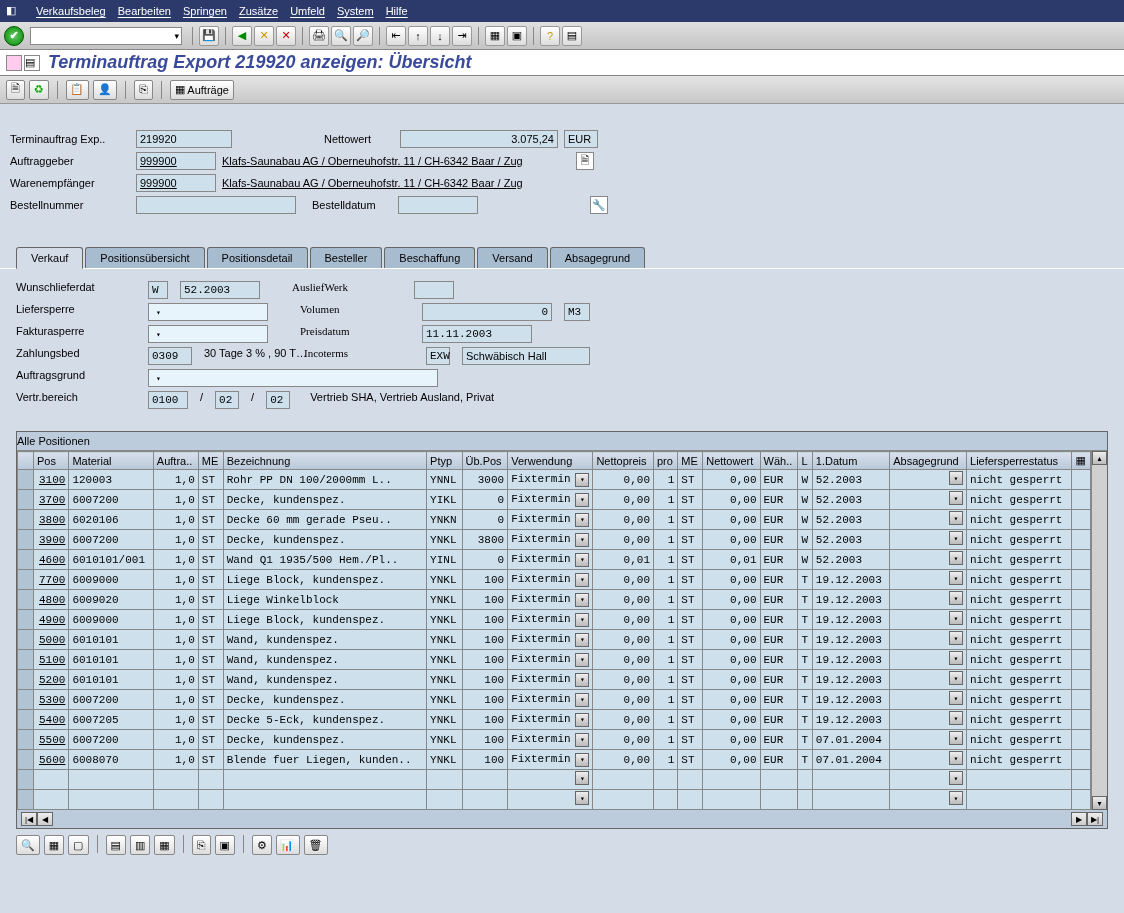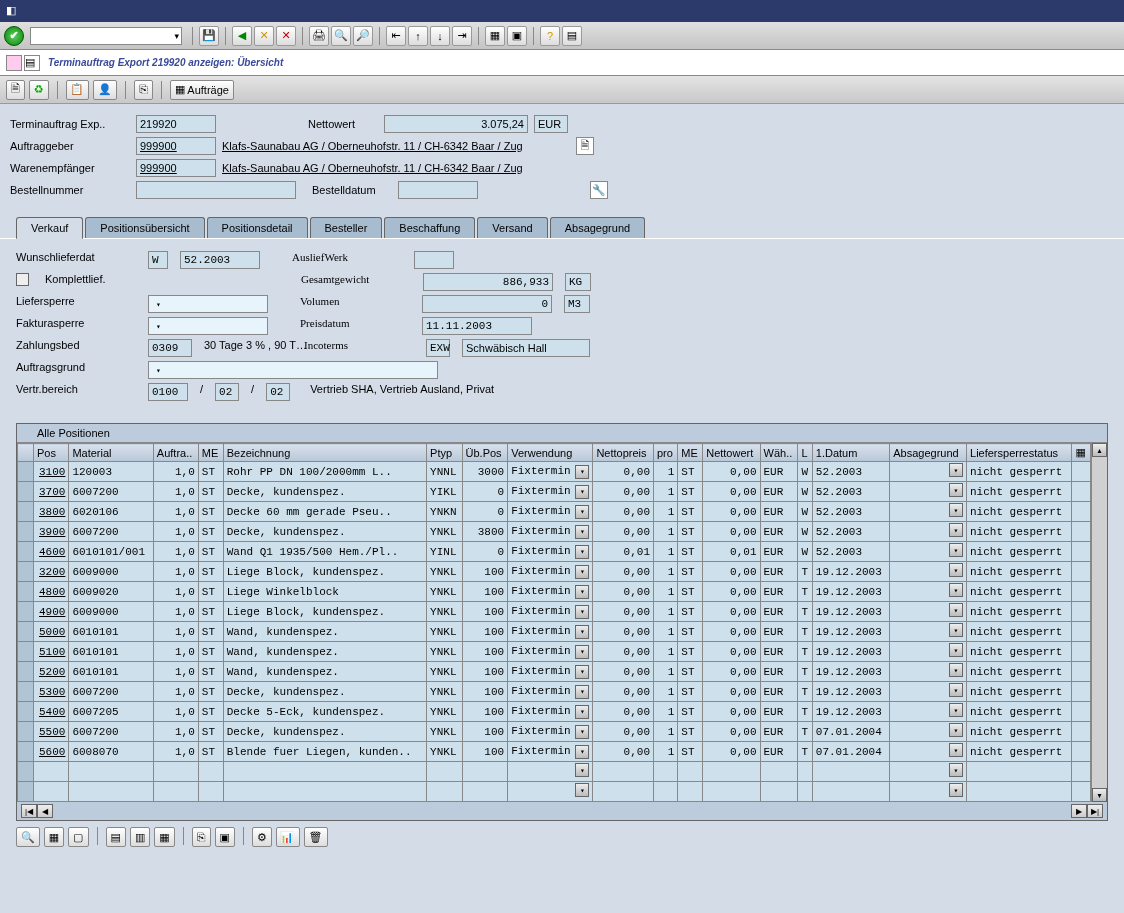--- a/index.html
+++ b/index.html
@@ -8,43 +8,43 @@
 .menubar .menu-item { padding: 2px 6px; cursor: pointer; text-decoration: underline; text-underline-offset: 2px; }
 .menubar .corner-icon { width: 14px; height: 14px; margin-right: 6px; }
 .toolbar1 { background: linear-gradient(#e0e0e0,#c4c4c4); height: 28px; display: flex; align-items: center; padding: 0 4px; gap: 2px; border-bottom: 1px solid #888; }
 .tb-btn { width: 20px; height: 20px; display: inline-flex; align-items: center; justify-content: center; border: 1px solid #999; background: linear-gradient(#fff,#ddd); border-radius: 2px; cursor: pointer; font-size: 11px; }
 .tb-sep { width: 1px; height: 18px; background: #888; margin: 0 4px; }
 .cmd-field { width: 152px; height: 18px; background: #fff; border: 1px solid #888; margin: 0 4px; display: flex; align-items: center; }
 .cmd-field .dd { margin-left: auto; font-size: 9px; padding: 0 2px; cursor: pointer; }
 .green-check { width: 20px; height: 20px; border-radius: 50%; background: radial-gradient(#6c6,#080); color: #fff; display: inline-flex; align-items: center; justify-content: center; border: 1px solid #050; cursor: pointer; font-weight: bold; }
 .titlebar { background: #fff; height: 26px; display: flex; align-items: center; padding: 0 6px; border-bottom: 1px solid #888; }
 .titlebar .title-icon { width: 16px; height: 16px; border: 1px solid #888; margin-right: 2px; background: #fce; }
-.titlebar .title-text { color: #3a4a9a; font-style: italic; font-weight: bold; font-size: 10px; margin-left: 6px; }
+.titlebar .title-text { color: #3a4a9a; font-style: italic; font-weight: bold; font-size: 18px; margin-left: 6px; }
 .toolbar2 { background: linear-gradient(#e4e4e4,#c8c8c8); height: 28px; display: flex; align-items: center; padding: 0 6px; gap: 4px; border-bottom: 1px solid #999; }
 .tb2-btn { height: 20px; padding: 0 4px; border: 1px solid #888; background: linear-gradient(#fff,#ddd); display: inline-flex; align-items: center; gap: 2px; cursor: pointer; border-radius: 2px; }
-.header-area { padding: 9px 10px; }
+.header-area { padding: 24px 10px; }
 .hrow { display: flex; align-items: center; height: 22px; gap: 6px; }
 .hlabel { width: 120px; }
 .hfield { background: #cde0ec; border: 1px solid #888; height: 18px; padding: 0 3px; display: inline-flex; align-items: center; }
 .hfield.right { justify-content: flex-end; }
 .hlink { text-decoration: underline; color: #000; cursor: pointer; }
 .doc-icon { width: 18px; height: 18px; border: 1px solid #888; background: #fff; display: inline-flex; align-items: center; justify-content: center; cursor: pointer; }
 .tabbar { display: flex; padding: 0 16px; margin-top: 6px; align-items: flex-end; border-bottom: 1px solid #fff; }
 .tab { padding: 4px 14px; background: #a8bcd0; border: 1px solid #666; border-bottom: none; margin-right: 2px; cursor: pointer; border-radius: 3px 3px 0 0; }
 .tab.active { background: #d4dce8; border-bottom: 1px solid #d4dce8; position: relative; top: 1px; }
 .tab-content { padding: 12px 16px; }
 .frow { display: flex; align-items: flex-start; height: 22px; gap: 12px; }
 .flabel { width: 120px; }
 .flabel2 { width: 110px; margin-left: 20px; font-family: Liberation Serif, serif; }
 .ffield { background: #cde0ec; border: 1px solid #888; height: 18px; padding: 0 3px; display: inline-flex; align-items: center; font-family: 'Courier New', monospace; }
 .ffield.right { justify-content: flex-end; }
 .ffield.dd::after { content: "▾"; margin-left: 4px; font-size: 8px; }
 .checkbox { width: 13px; height: 13px; border: 1px solid #666; background: #eee; display: inline-block; margin-right: 4px; }
 .grid-container { margin: 6px 16px 0 16px; border: 1px solid #666; background: #bcccdc; }
-.grid-title { padding: 3px 20px; background: #bcccdc; border-bottom: 1px solid #888; }
+.grid-title { padding: 3px 0; background: #bcccdc; border-bottom: 1px solid #888; }
 .grid { overflow: auto; }
 table.datagrid { border-collapse: collapse; width: 100%; background: #c8d6e4; font-size: 11px; }
 table.datagrid th { background: linear-gradient(#d8e0ec,#b8c8d8); border: 1px solid #888; padding: 2px 3px; text-align: left; font-weight: normal; height: 18px; white-space: nowrap; }
 table.datagrid td { border: 1px solid #888; padding: 1px 3px; height: 18px; background: #cde0ec; white-space: nowrap; font-family: 'Courier New', monospace; }
 table.datagrid td.sel { background: #b0c4d4; width: 16px; }
 table.datagrid td.right { text-align: right; }
 table.datagrid td.link { text-decoration: underline; text-align: right; }
 .cell-dd { display: inline-flex; width: 100%; }
 .cell-dd .dd-btn { width: 14px; height: 14px; background: linear-gradient(#eee,#bbb); border: 1px solid #666; margin-left: auto; font-size: 8px; display: flex; align-items: center; justify-content: center; cursor: pointer; }
 .grid-nav { display: flex; padding: 2px 4px; background: #bcccdc; }
@@ -52,20 +52,21 @@
 .vscroll { width: 16px; background: #ccc; border-left: 1px solid #888; display: flex; flex-direction: column; }
 .vscroll .sbtn { height: 14px; background: linear-gradient(#eee,#bbb); border: 1px solid #666; font-size: 8px; display: flex; align-items: center; justify-content: center; cursor: pointer; }
 .vscroll .strack { flex: 1; background: #d0d0d0; }
 .bottom-toolbar { padding: 6px 16px; display: flex; gap: 4px; }
 </style>
 </head>
 <body>
 
 <div class="menubar">
   <span class="corner-icon">◧</span>
+  <span id="menu-items"><span class="menu-item">Verkaufsbeleg</span><span class="menu-item">Bearbeiten</span><span class="menu-item">Springen</span><span class="menu-item">Zusätze</span><span class="menu-item">Umfeld</span><span class="menu-item">System</span><span class="menu-item">Hilfe</span></span>
 </div>
 
 <div class="toolbar1">
   <span class="green-check">✔</span>
   <div class="cmd-field">
       <span class="dd">▾</span>
     </div>
   <span class="tb-sep"></span>
   <span class="tb-btn">💾</span>
   <span class="tb-sep"></span>
@@ -106,24 +107,24 @@
   <span class="tb-sep"></span>
   <span class="tb2-btn">
       <span>▦</span> 
       <span>Aufträge</span>
     </span>
 </div>
 
 <div class="header-area">
   <div class="hrow">
     <span class="hlabel">Terminauftrag Exp..</span>
-    <span class="hfield" style="width:80px">219920</span>
+    <span class="hfield" style="width:96px">219920</span>
     <span style="width:80px"></span>
     <span class="hlabel" style="width:70px">Nettowert</span>
-    <span class="hfield right" style="width:144px">3.075,24</span>
+    <span class="hfield right" style="width:158px">3.075,24</span>
     <span class="hfield" style="width:34px">EUR</span>
   </div>
   <div class="hrow">
     <span class="hlabel">Auftraggeber</span>
     <span class="hfield" style="width:80px;text-decoration:underline">999900</span>
     <span class="hlink">Klafs-Saunabau AG / Oberneuhofstr. 11 / CH-6342 Baar / Zug</span>
     <span style="margin-left:auto;margin-right:520px" class="doc-icon">🗎</span>
   </div>
   <div class="hrow">
     <span class="hlabel">Warenempfänger</span>
@@ -151,28 +152,20 @@
     <div class="tab">Absagegrund</div>
   </div>
 
 <div class="tab-content">
   <div class="frow">
     <span class="flabel">Wunschlieferdat</span>
     <span class="ffield" style="width:20px">W</span>
     <span class="ffield" style="width:80px">52.2003</span>
     <span class="flabel2">AusliefWerk</span>
     <span class="ffield" style="width:40px"></span>
-  </div>
-  <div class="frow">
-    <span class="checkbox"></span>
-    <span style="width:100px">Komplettlief.</span>
-    <span style="width:112px"></span>
-    <span class="flabel2">Gesamtgewicht</span>
-    <span class="ffield right" style="width:130px">886,933</span>
-    <span class="ffield" style="width:26px">KG</span>
   </div>
   <div class="frow">
     <span class="flabel">Liefersperre</span>
     <span class="ffield dd" style="width:120px;background:#e8f4fb"></span>
     <span class="flabel2">Volumen</span>
     <span class="ffield right" style="width:130px">0</span>
     <span class="ffield" style="width:26px">M3</span>
   </div>
   <div class="frow">
     <span class="flabel">Fakturasperre</span>
@@ -362,21 +355,21 @@
               <td class="">52.2003</td>
               <td><div class="cell-dd">
                   <span></span>
                   <span class="dd-btn">▾</span>
                 </div></td>
               <td class="">nicht gesperrt</td>
               <td class=""></td>
             </tr>
             <tr>
               <td class="sel"></td>
-              <td class="link">3200</td>
+              <td class="link">7700</td>
               <td class="">6009000</td>
               <td class="right">1,0</td>
               <td class="">ST</td>
               <td class="">Liege Block, kundenspez.</td>
               <td class="">YNKL</td>
               <td class="right">100</td>
               <td><div class="cell-dd">
                   <span>Fixtermin</span>
                   <span class="dd-btn">▾</span>
                 </div></td>

